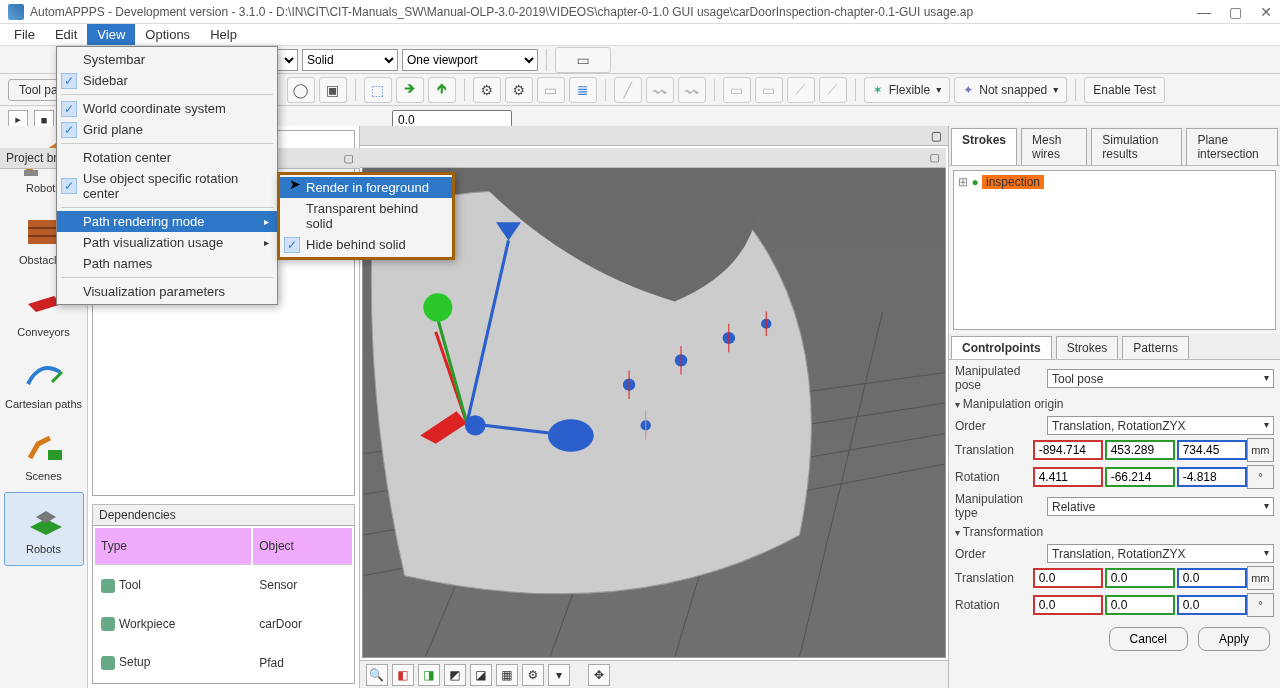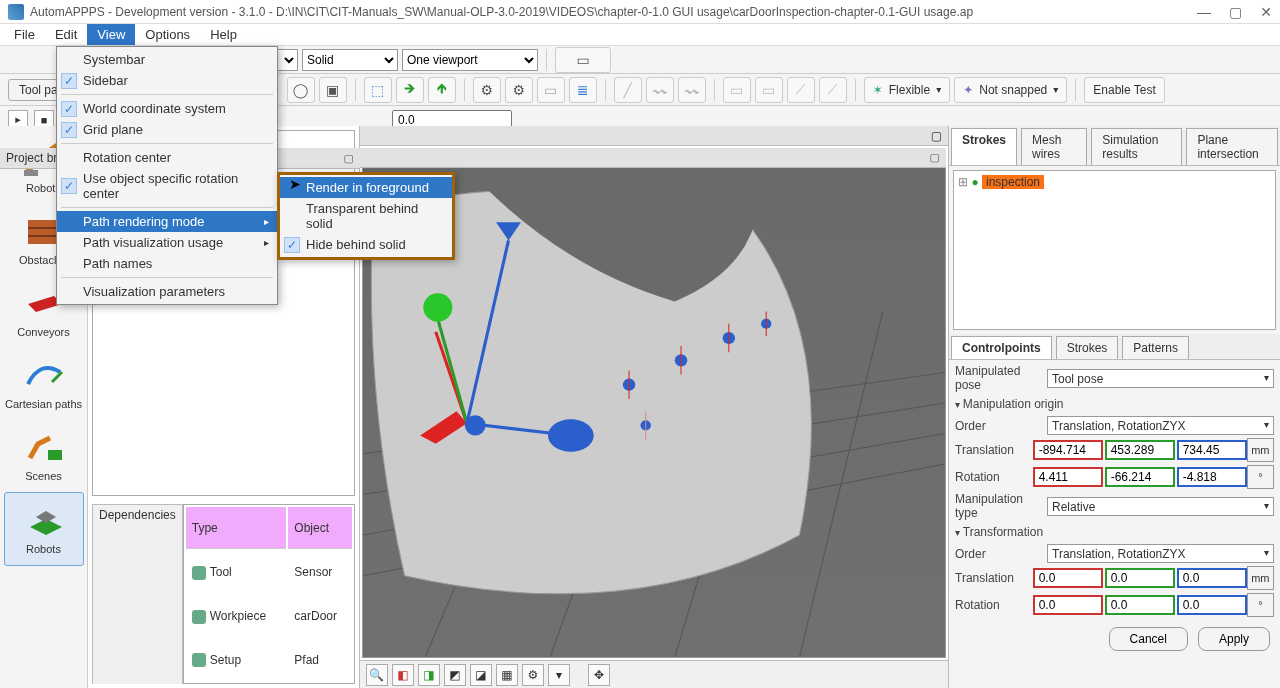--- a/index.html
+++ b/index.html
@@ -20,21 +20,21 @@
 .small-input-row input { width:120px; height:20px; font-size:12px; text-align:left; padding:0 4px;}
 .main { position:absolute; top:126px; bottom:0; left:0; right:0; display:flex;}
 .sidebar { width:88px; background:#f4f4f4; border-right:1px solid #ccc; display:flex; flex-direction:column; align-items:center; padding-top:6px;}
 .sidecat { width:80px; text-align:center; padding:6px 0 10px; font-size:11px; color:#333;}
 .sidecat .caticon { width:44px; height:40px; margin:0 auto 4px; display:block; position:relative;}
 .sidecat.active { background:#dce8f5; border:1px solid #6fa7dd; border-radius:3px;}
 .browser-col { width:272px; background:#fff; border-right:1px solid #bbb; display:flex; flex-direction:column;}
 .panel-title { background:#e2e2e2; border-bottom:1px solid #bbb; padding:3px 6px; font-size:12px; display:flex; align-items:center;}
 .panel-title .sq { margin-left:auto; font-size:11px; color:#555;}
 .browser-top { flex:1; border:1px solid #aaa; margin:4px; background:#fff;}
-.deps { height:180px; margin:4px; display:flex; flex-direction:row;}
+.deps { height:180px; margin:4px; display:flex; flex-direction:column;}
 .deps-title { padding:3px 6px; font-size:12px; background:#f0f0f0; border:1px solid #bbb; border-bottom:none;}
 .deps-table { border:1px solid #aaa; font-size:12px; flex:1;}
 .deps-table th { text-align:left; background:#f0abfc; border-bottom:1px solid #ccc; padding:3px 6px; font-weight:normal;}
 .deps-table td { padding:3px 6px;}
 .deps-table .ticon{display:inline-block;width:14px;height:14px;background:#6a8; border-radius:3px; margin-right:4px; vertical-align:middle;}
 .viewport { flex:1; position:relative; background:#fff; display:flex; flex-direction:column;}
 .vp-header { height:20px; background:#e2e2e2; border-bottom:1px solid #bbb; display:flex; align-items:center; padding:0 6px; font-size:12px;}
 .scene { flex:1; background:linear-gradient(180deg,#6a6a6a,#707070); position:relative; margin:2px; border:1px solid #999; overflow:hidden;}
 .vp-footer { height:28px; background:#f0f0f0; border-top:1px solid #bbb; display:flex; align-items:center; gap:4px; padding:0 6px;}
 .vp-footer .mini { width:22px; height:22px; border:1px solid #aaa; background:#fafafa; display:inline-flex; align-items:center; justify-content:center; font-size:12px;}

